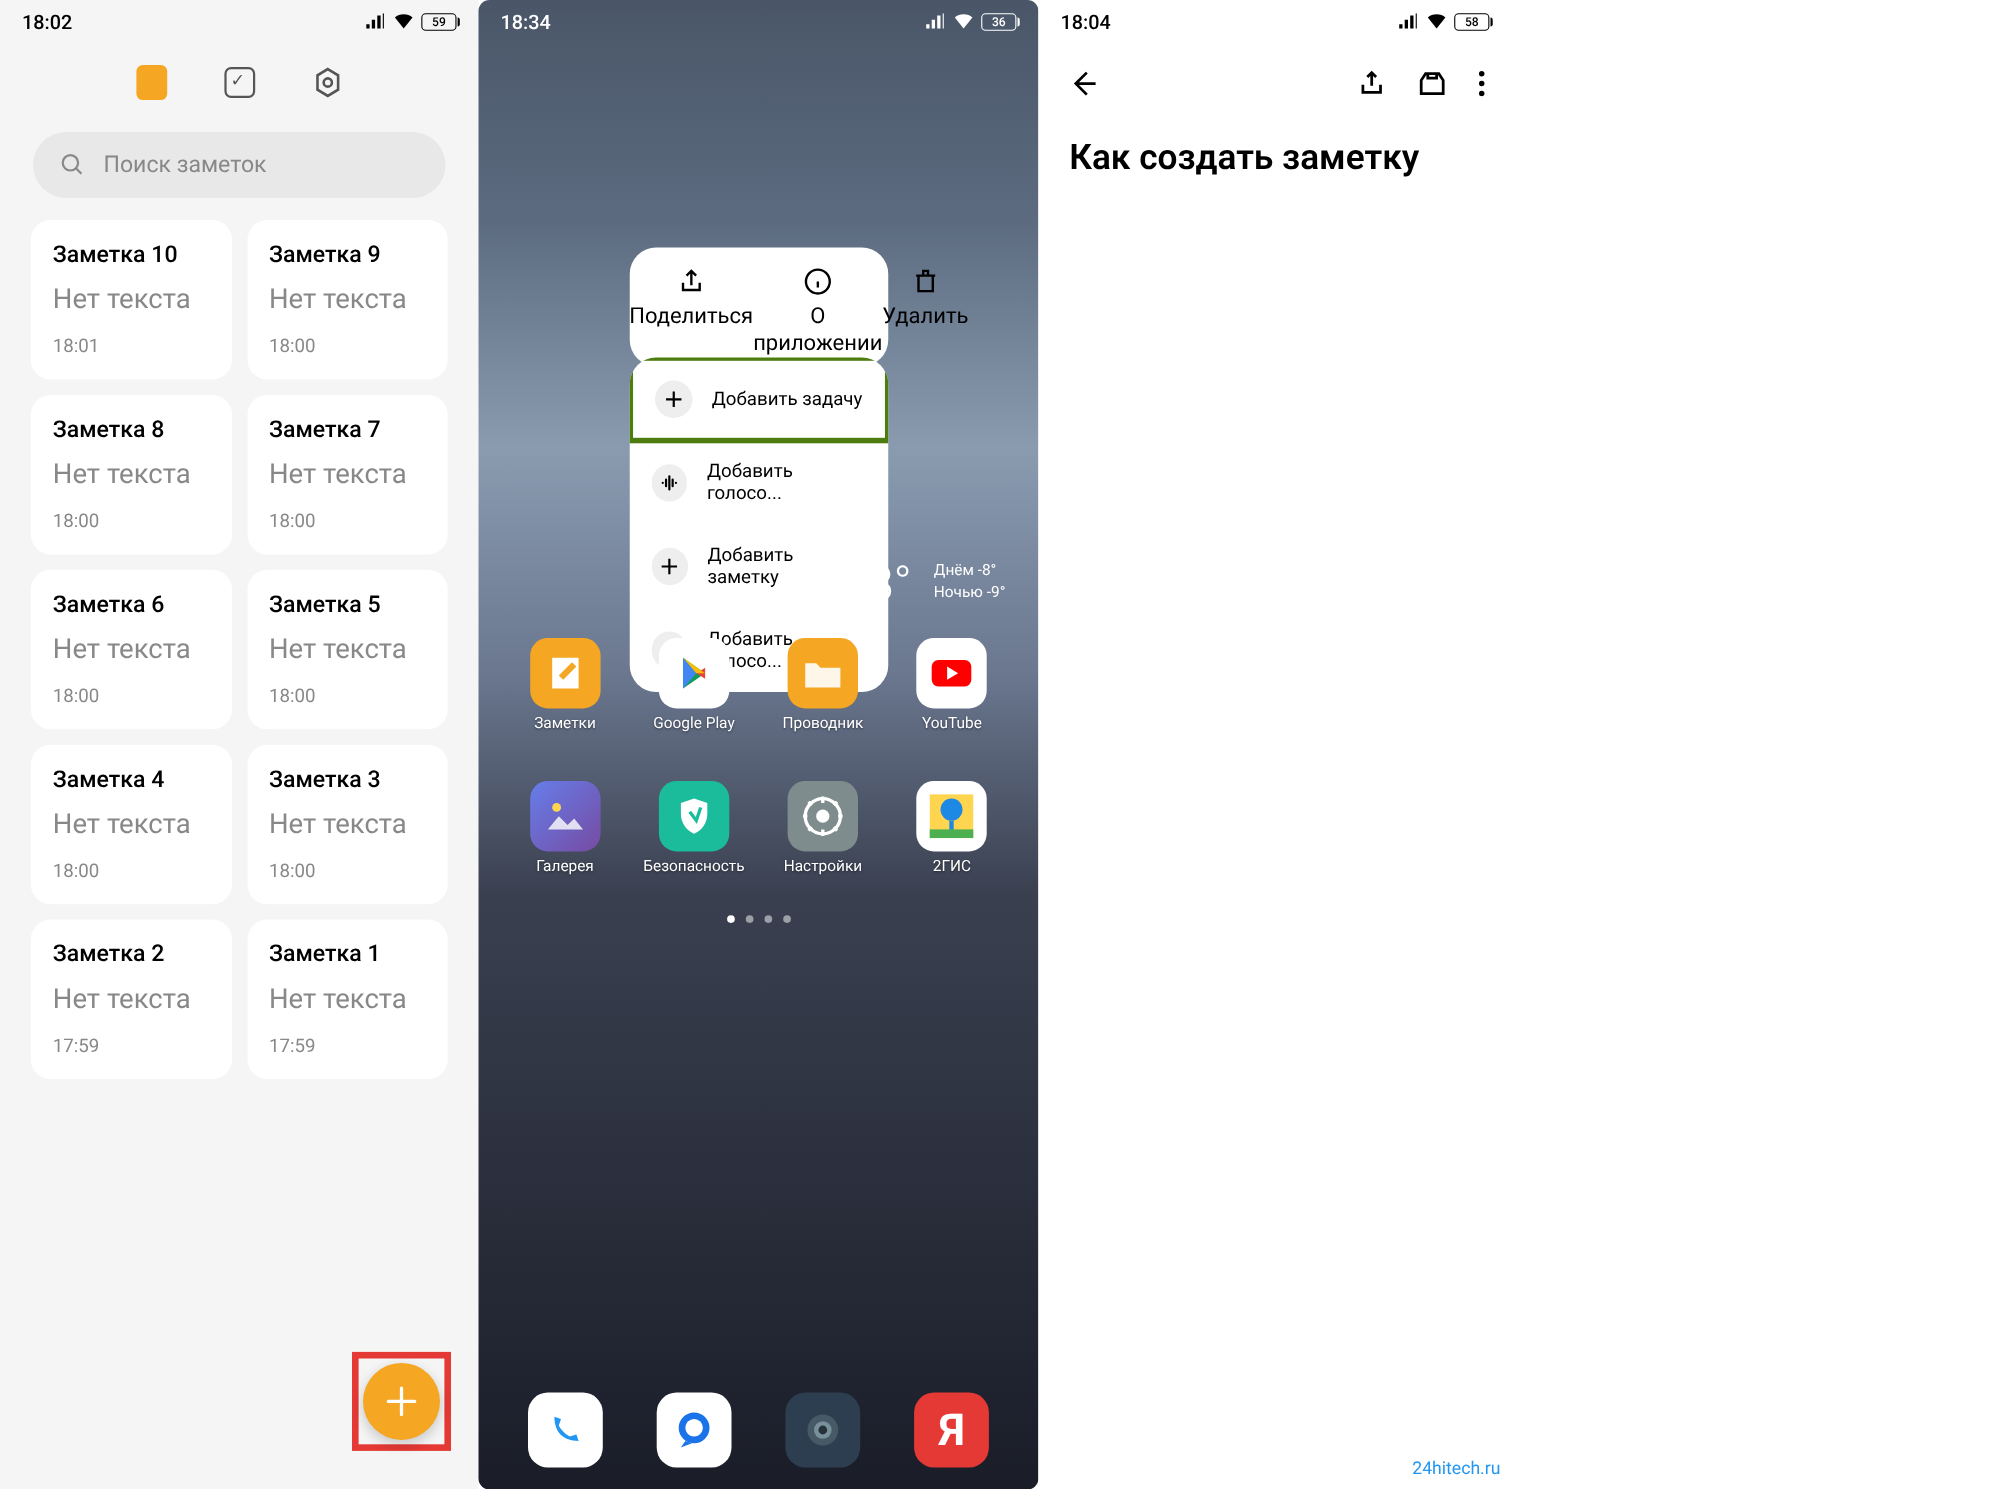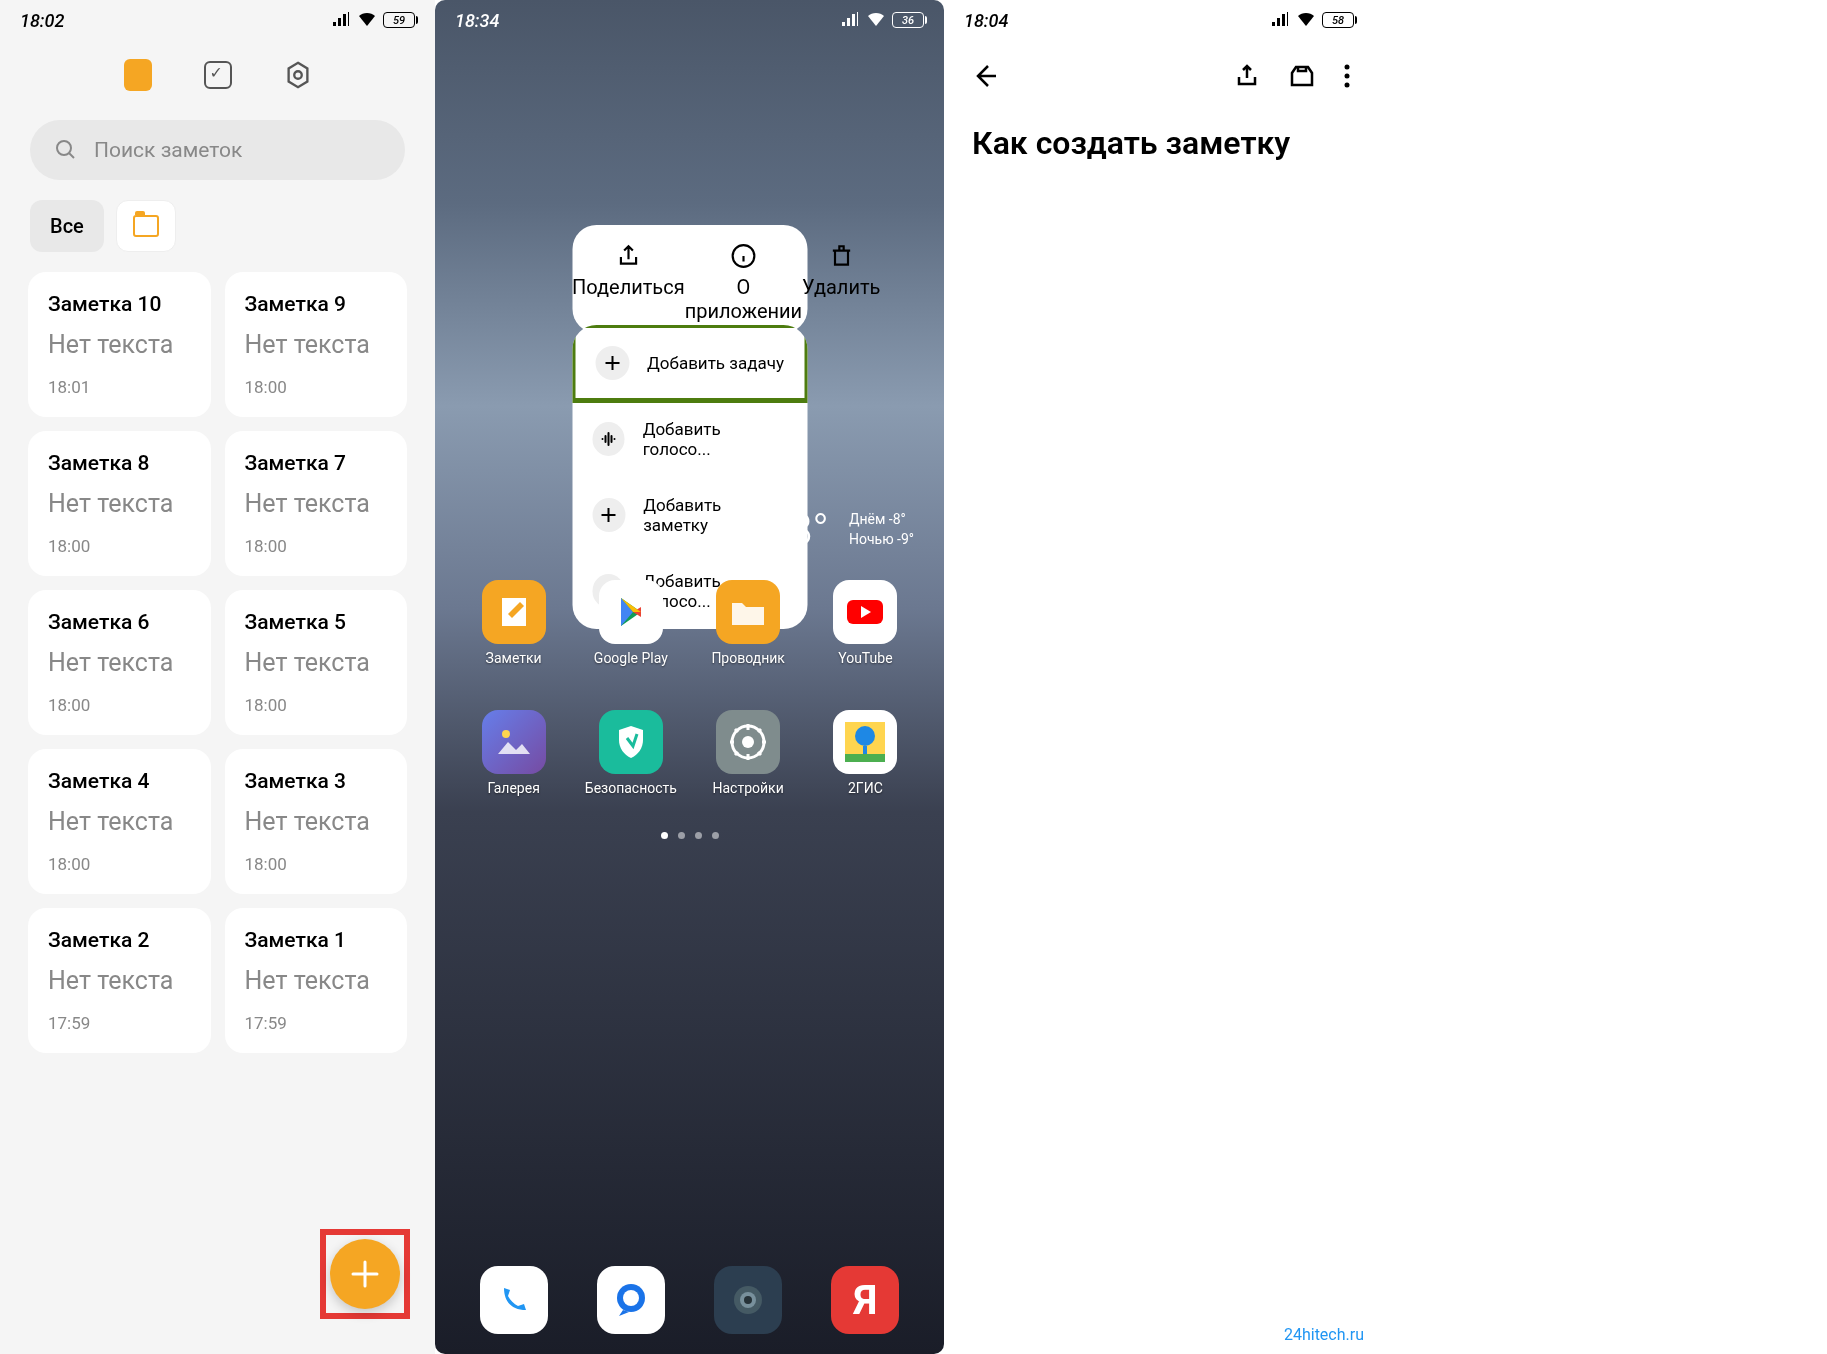--- a/index.html
+++ b/index.html
@@ -1,21 +1,21 @@
 <!DOCTYPE html>
 <html><head>
   <meta charset="utf-8">
   <style>
     * { margin: 0; padding: 0; box-sizing: border-box; font-family: -apple-system, BlinkMacSystemFont, 'Segoe UI', Roboto, sans-serif; }
     body { display: flex; width: 1827px; height: 1354px; overflow: hidden; }
     .screen { width: 609px; height: 1354px; position: relative; overflow: hidden; }
     
     
     .screen1 { background: #f5f5f5; width: 435px; }
-    .status-bar { display: flex; justify-content: space-between; align-items: center; padding: 8px 20px; height: 40px; font-size: 18px; font-weight: 500; font-style: italic; }
+    .status-bar { display: flex; justify-content: space-between; align-items: center; padding: 8px 20px; height: 40px; font-size: 18px; font-weight: 500; }
     .status-icons { display: flex; gap: 6px; align-items: center; }
     .battery-icon { border: 1.5px solid #000; border-radius: 4px; width: 32px; height: 16px; position: relative; display: flex; align-items: center; justify-content: center; font-size: 11px; }
     .battery-icon::after { content: ''; position: absolute; right: -4px; width: 2px; height: 8px; background: #000; border-radius: 0 2px 2px 0; }
     
     .top-tabs { display: flex; justify-content: center; gap: 50px; padding: 20px 0; align-items: center; }
     .tab-icon { width: 30px; height: 30px; display: flex; align-items: center; justify-content: center; }
     .tab-notes { background: #f5a623; border-radius: 6px; width: 28px; height: 32px; }
     .tab-checklist { border: 2.5px solid #555; border-radius: 6px; width: 28px; height: 28px; position: relative; }
     .tab-checklist::after { content: '✓'; position: absolute; top: 0; left: 4px; font-size: 16px; color: #555; }
     
@@ -135,26 +135,20 @@
   </div>
 
   <div class="search-bar">
     <svg viewBox="0 0 24 24">
         <circle cx="10" cy="10" r="7" fill="none" stroke="#888" stroke-width="2"></circle>
         <path d="M15 15l5 5" stroke="#888" stroke-width="2"></path>
       </svg>
     <span class="search-placeholder">Поиск заметок</span>
   </div>
 
-  <div class="filter-row">
-    <div class="filter-btn filter-all">Все</div>
-    <div class="filter-btn filter-folder">
-      <div class="folder-icon-small"></div>
-    </div>
-  </div>
 
   <div class="notes-grid">
     <div class="note-card">
         <div class="note-title">Заметка 10</div>
         <div class="note-subtitle">Нет текста</div>
         <div class="note-time">18:01</div>
       </div>
     <div class="note-card">
         <div class="note-title">Заметка 9</div>
         <div class="note-subtitle">Нет текста</div>

